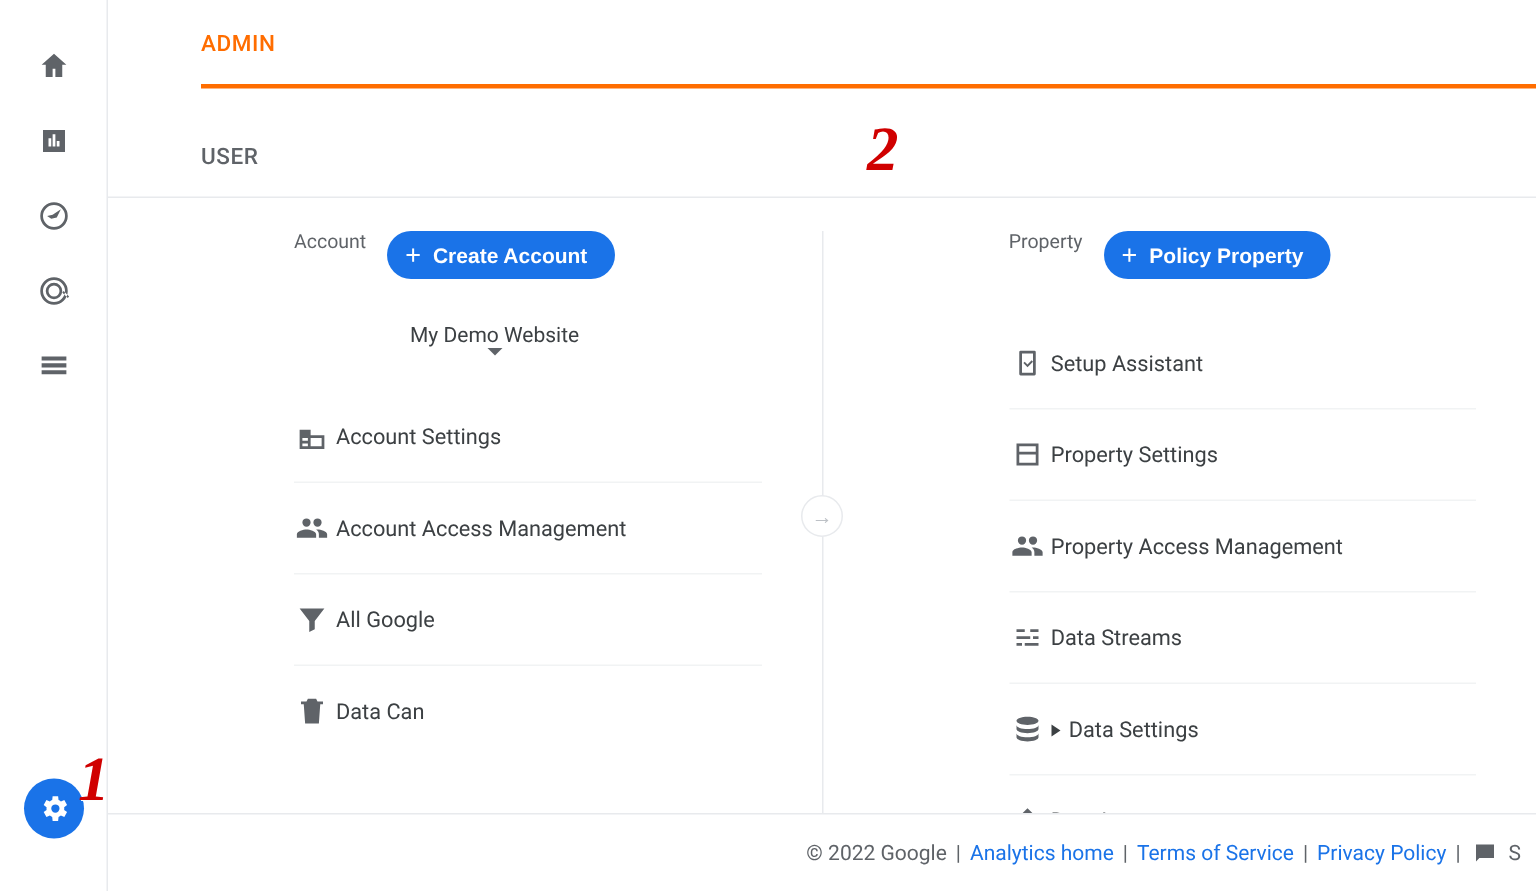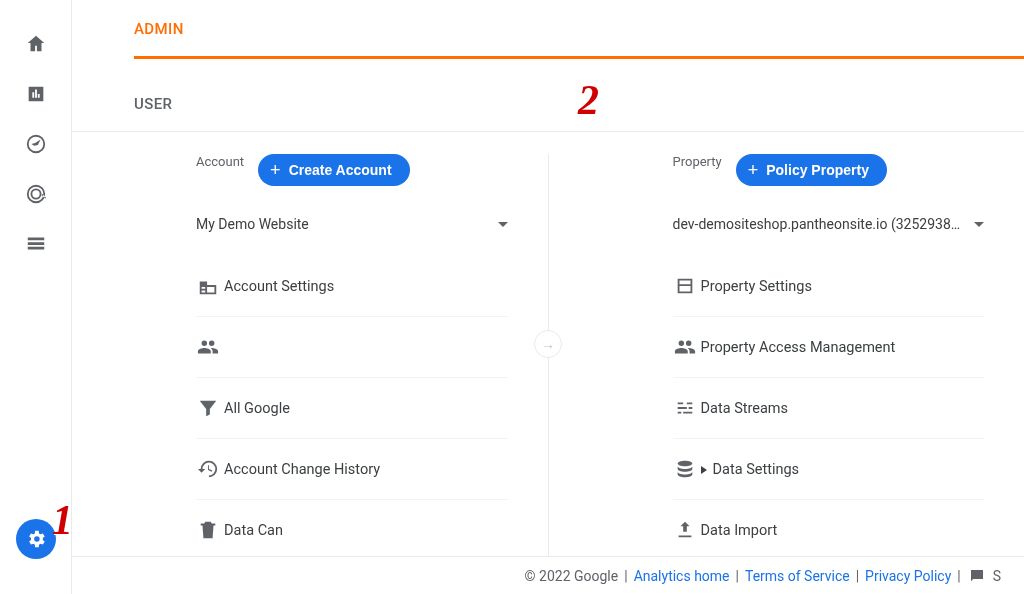--- a/index.html
+++ b/index.html
@@ -107,25 +107,26 @@
     padding: 7px 18px 7px 12px;
     font-size: 14px;
     font-weight: 700;
     cursor: pointer;
   }
   .create-btn .plus { font-size: 18px; line-height: 1; font-weight: 400; }
   .dropdown {
     display: flex;
     justify-content: space-between;
     align-items: center;
-    margin-left: 94px;
+    margin-left: 50px;
     margin-right: 10px;
     padding: 4px 0 8px 0;
     font-size: 14px;
     cursor: pointer;
+    flex-direction: column;
   }
   .dropdown .arrow {
     border-top: 5px solid #5f6368;
     border-left: 5px solid transparent;
     border-right: 5px solid transparent;
     width: 0; height: 0;
   }
   .menu-list {
     margin-top: 16px;
     margin-left: 94px;
@@ -165,28 +166,28 @@
     text-shadow: 1px 1px 0 #fff;
     pointer-events: none;
   }
   .annot1 { left: 52px; bottom: 50px; }
   .annot2 { left: 578px; top: 76px; }
   .footer {
     position: absolute;
     bottom: 0;
     left: 72px;
     right: 0;
-    height: 38px;
+    height: 52px;
     background: #fff;
     border-top: 1px solid #e8eaed;
     display: flex;
     align-items: center;
     justify-content: flex-end;
     font-size: 14px;
-    padding-right: 23px;
+    padding-right: 10px;
     color: #5f6368;
     gap: 6px;
     white-space: nowrap;
   }
   .footer a { color: #1a73e8; cursor: pointer; }
   .footer .divider { color: #5f6368; }
   .nav-circle {
     position: absolute;
     top: 198px;
     left: 50%;
@@ -270,36 +271,29 @@
               </svg>
             </span>
           <span>Account Settings</span>
         </div>
         <div class="menu-item">
           <span class="menu-icon">
               <svg viewBox="0 0 24 24">
                 <path d="M16 11a3 3 0 100-6 3 3 0 000 6zM8 11a3 3 0 100-6 3 3 0 000 6zm0 2c-2.3 0-7 1.2-7 3.5V19h14v-2.5C15 14.2 10.3 13 8 13zm8 0c-.3 0-.6 0-1 .1 1.2.9 2 2 2 3.4V19h6v-2.5c0-2.3-4.7-3.5-7-3.5z"></path>
               </svg>
             </span>
+          <span>Account Access Management</span>
         </div>
         <div class="menu-item">
           <span class="menu-icon">
               <svg viewBox="0 0 24 24">
                 <path d="M3 4h18l-7 9v6l-4 2v-8z"></path>
               </svg>
             </span>
           <span>All Google</span>
-        </div>
-        <div class="menu-item">
-          <span class="menu-icon">
-              <svg viewBox="0 0 24 24">
-                <path d="M13 3a9 9 0 00-9 9H1l4 4 4-4H6a7 7 0 117 7v2a9 9 0 000-18zM12 8v5l4 2 .8-1.3L13 12V8z"></path>
-              </svg>
-            </span>
-          <span>Account Change History</span>
         </div>
         <div class="menu-item">
           <span class="menu-icon">
               <svg viewBox="0 0 24 24">
                 <path d="M6 7h12l-1 14H7L6 7zm3-4h6l1 2h4v2H4V5h4z"></path>
               </svg>
             </span>
           <span>Data Can</span>
         </div>
       </div>
@@ -308,25 +302,29 @@
     <div class="col-divider"></div>
 
     <div class="column">
       <div class="col-header">
         <span class="col-header-label">Property</span>
         <button class="create-btn">
           <span class="plus">+</span>
           <span>Policy Property</span>
         </button>
       </div>
-      <div class="dropdown">
-        <span>dev-demositeshop.pantheonsite.io (3252938…</span>
-        <span class="arrow"></span>
-      </div>
       <div class="menu-list">
+        <div class="menu-item">
+          <span class="menu-icon">
+              <svg viewBox="0 0 24 24">
+                <path d="M7 3h10a1 1 0 011 1v16a1 1 0 01-1 1H7a1 1 0 01-1-1V4a1 1 0 011-1zm1 2v14h8V5H8zm2 6l2 2 3-3 1 1-4 4-3-3z"></path>
+              </svg>
+            </span>
+          <span>Setup Assistant</span>
+        </div>
         <div class="menu-item">
           <span class="menu-icon">
               <svg viewBox="0 0 24 24">
                 <path d="M4 4h16v16H4V4zm2 2v4h12V6H6zm0 6v6h12v-6H6z"></path>
               </svg>
             </span>
           <span>Property Settings</span>
         </div>
         <div class="menu-item">
           <span class="menu-icon">

